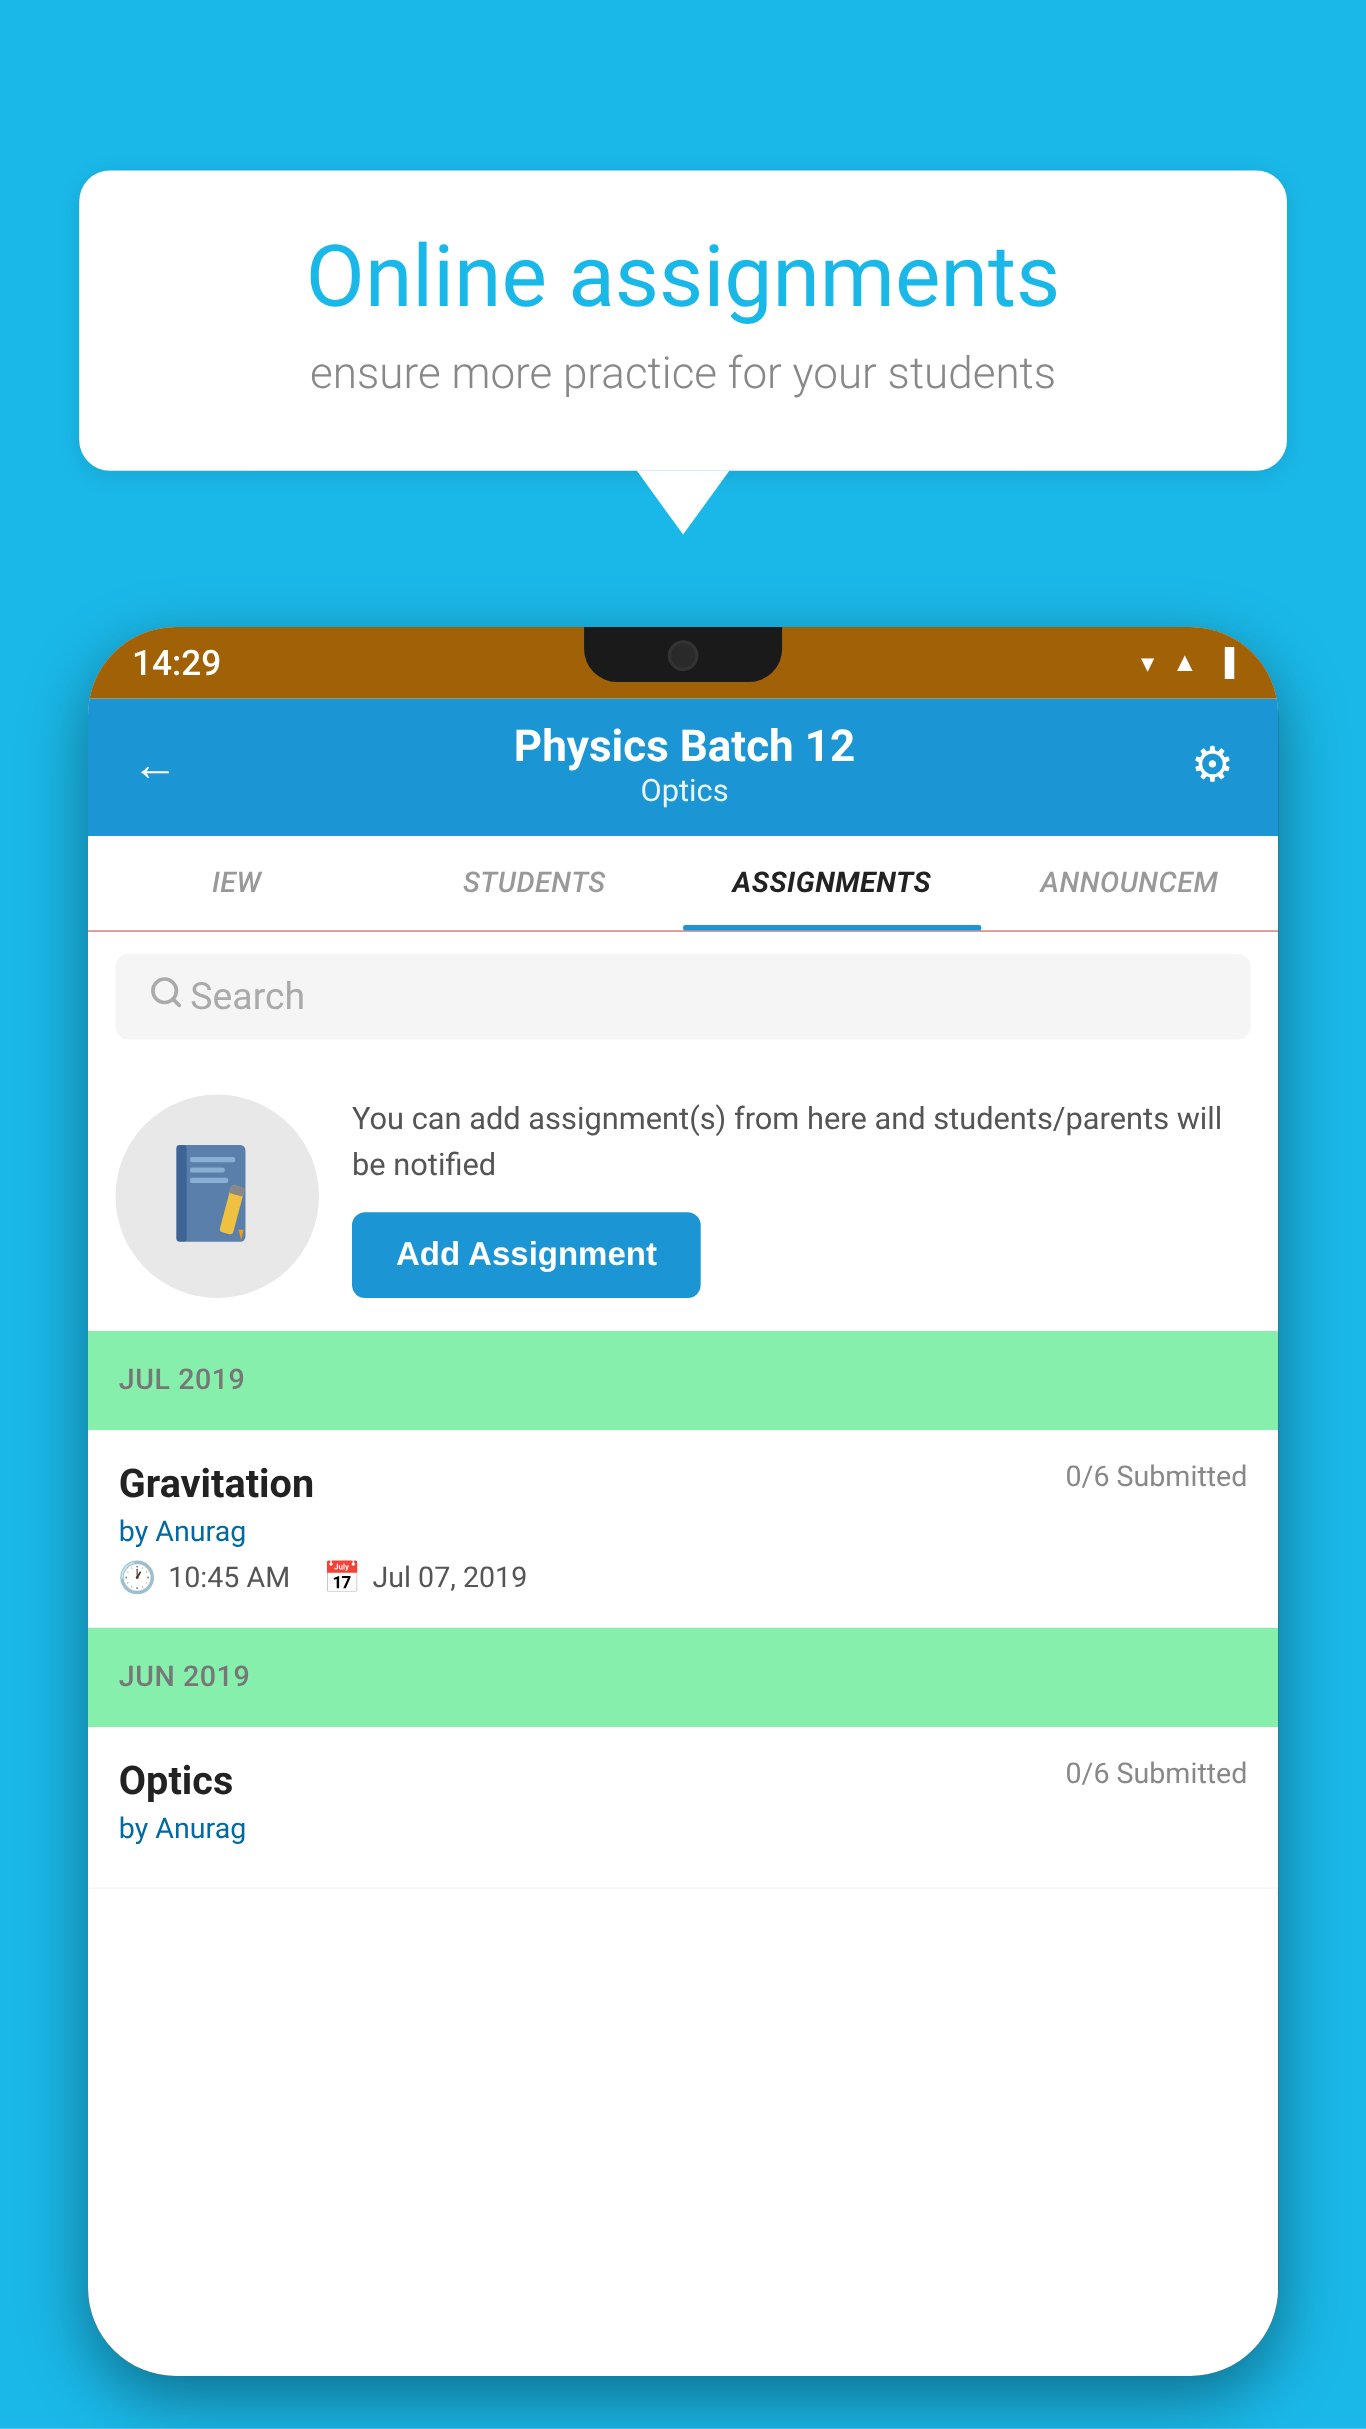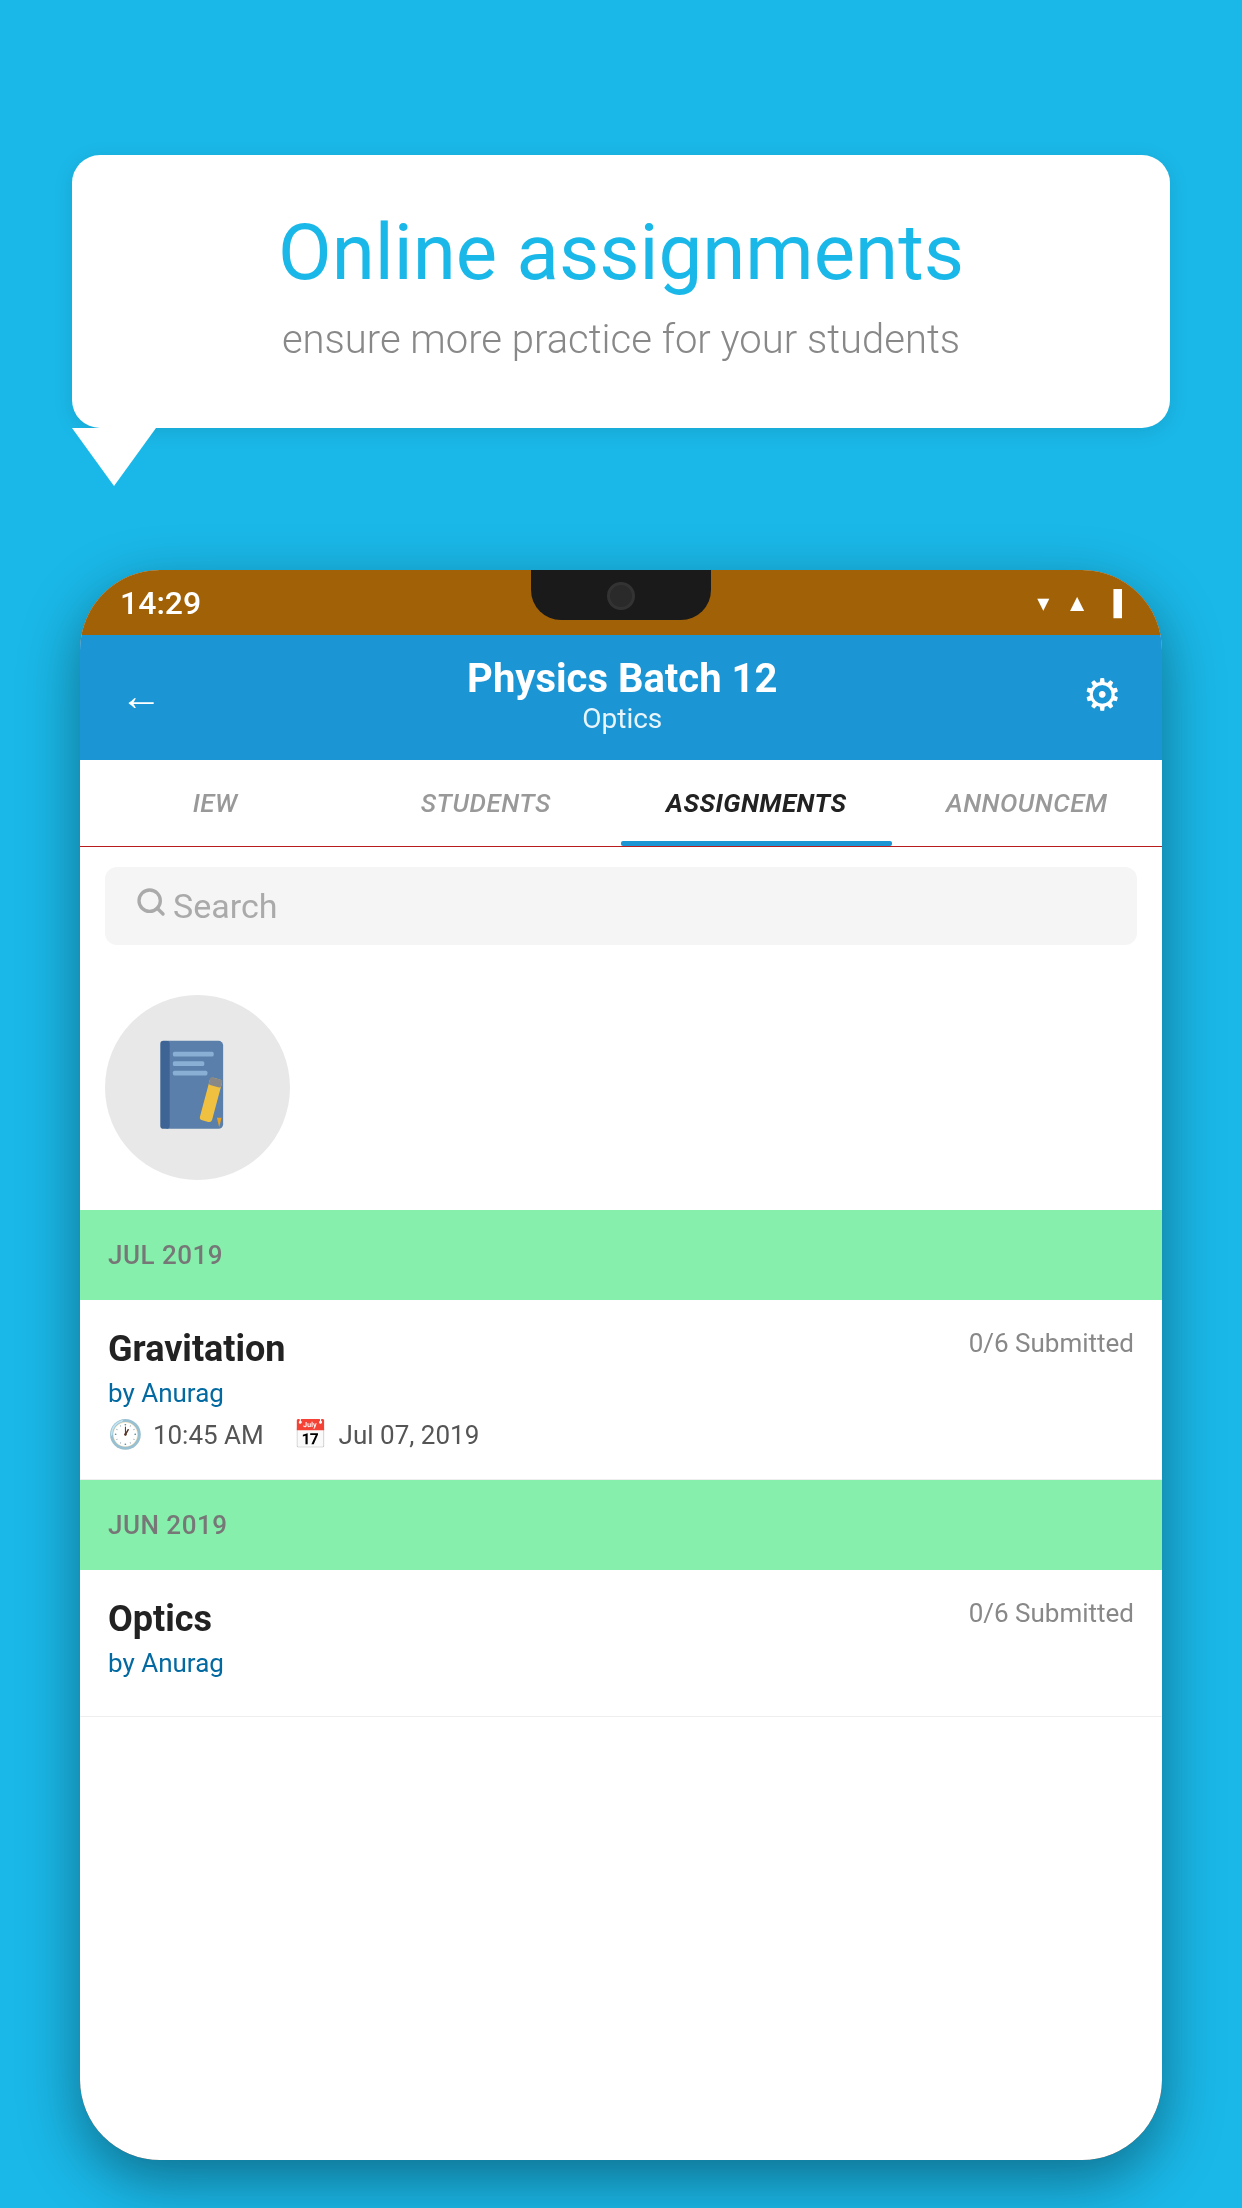--- a/index.html
+++ b/index.html
@@ -14,21 +14,21 @@
     }
 
     
     .speech-bubble-container {
       position: absolute;
       top: 155px;
       left: 72px;
       right: 72px;
       display: flex;
       flex-direction: column;
-      align-items: flex-start;
+      align-items: center;
     }
 
     .speech-bubble {
       background: white;
       border-radius: 28px;
       padding: 55px 70px 65px;
       text-align: center;
       width: 100%;
       box-shadow: 0 4px 20px rgba(0,0,0,0.1);
     }
@@ -421,20 +421,24 @@
               <rect x="6" y="5" width="6" height="56" rx="2" fill="#3d6494"></rect>
               <rect x="14" y="12" width="26" height="3" rx="1" fill="#8aafd4"></rect>
               <rect x="14" y="18" width="20" height="3" rx="1" fill="#8aafd4"></rect>
               <rect x="14" y="24" width="22" height="3" rx="1" fill="#8aafd4"></rect>
 
               <rect x="38" y="28" width="8" height="28" rx="2" transform="rotate(15 38 28)" fill="#f0c040"></rect>
               <polygon points="42,54 45,54 43.5,60" fill="#e8a020"></polygon>
               <rect x="38" y="28" width="8" height="5" rx="1" transform="rotate(15 38 28)" fill="#888"></rect>
             </svg>
           </div>
+          <div class="info-text-container">
+            <div class="info-text">You can add assignment(s) from here and students/parents will be notified</div>
+            <button class="add-assignment-btn">Add Assignment</button>
+          </div>
         </div>
 
         <div class="section-header">
           <span class="section-header-text">JUL 2019</span>
         </div>
 
         <div class="assignment-item">
           <div class="assignment-top">
             <span class="assignment-name">Gravitation</span>
             <span class="assignment-submitted">0/6 Submitted</span>

